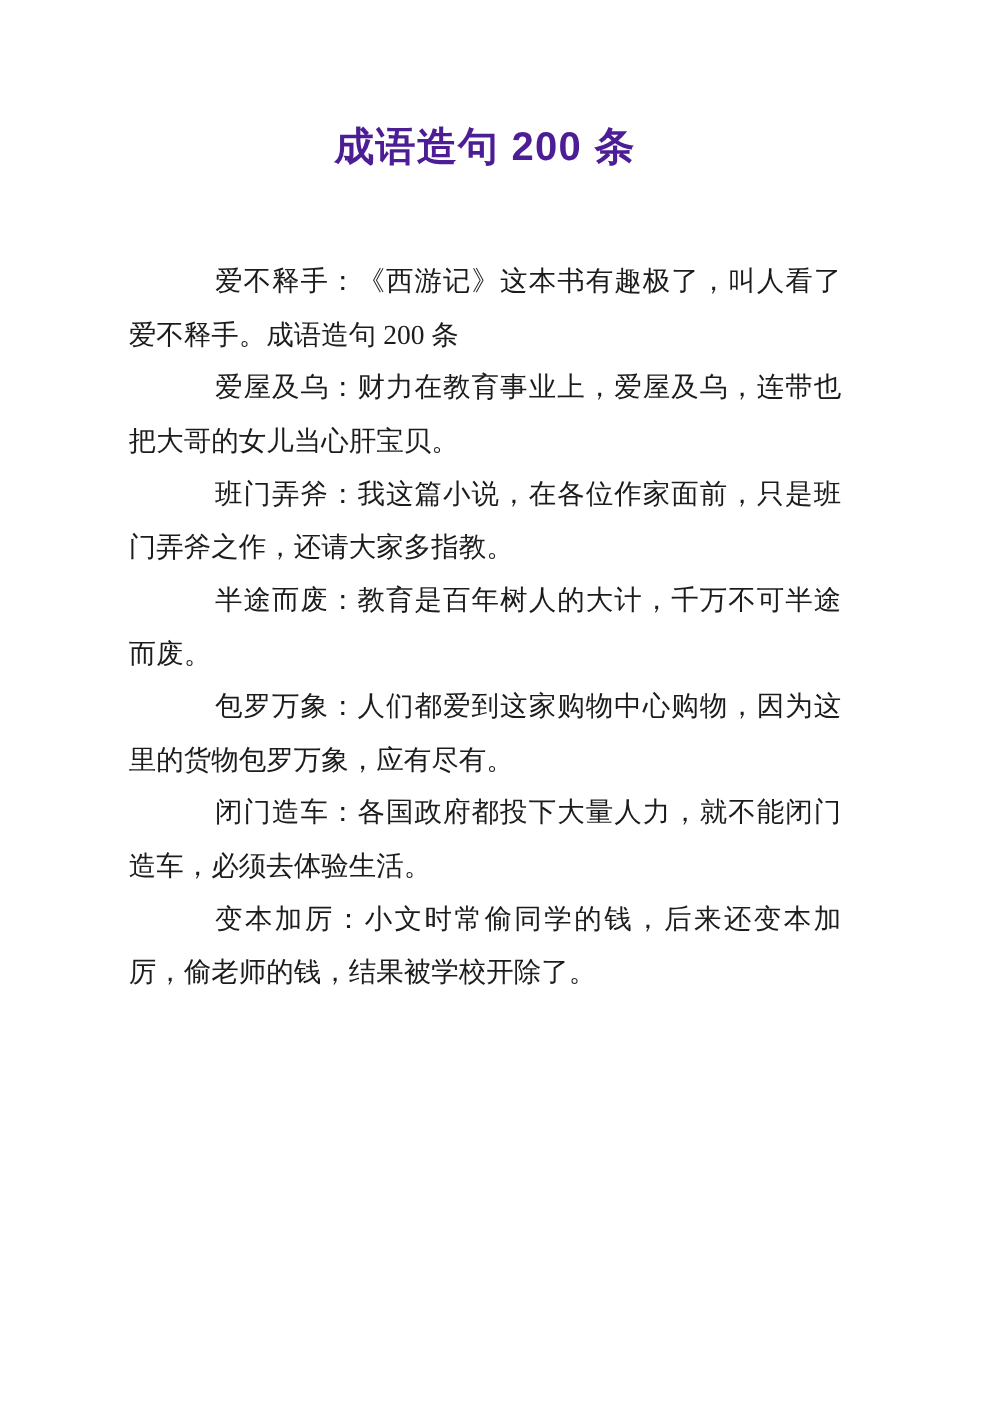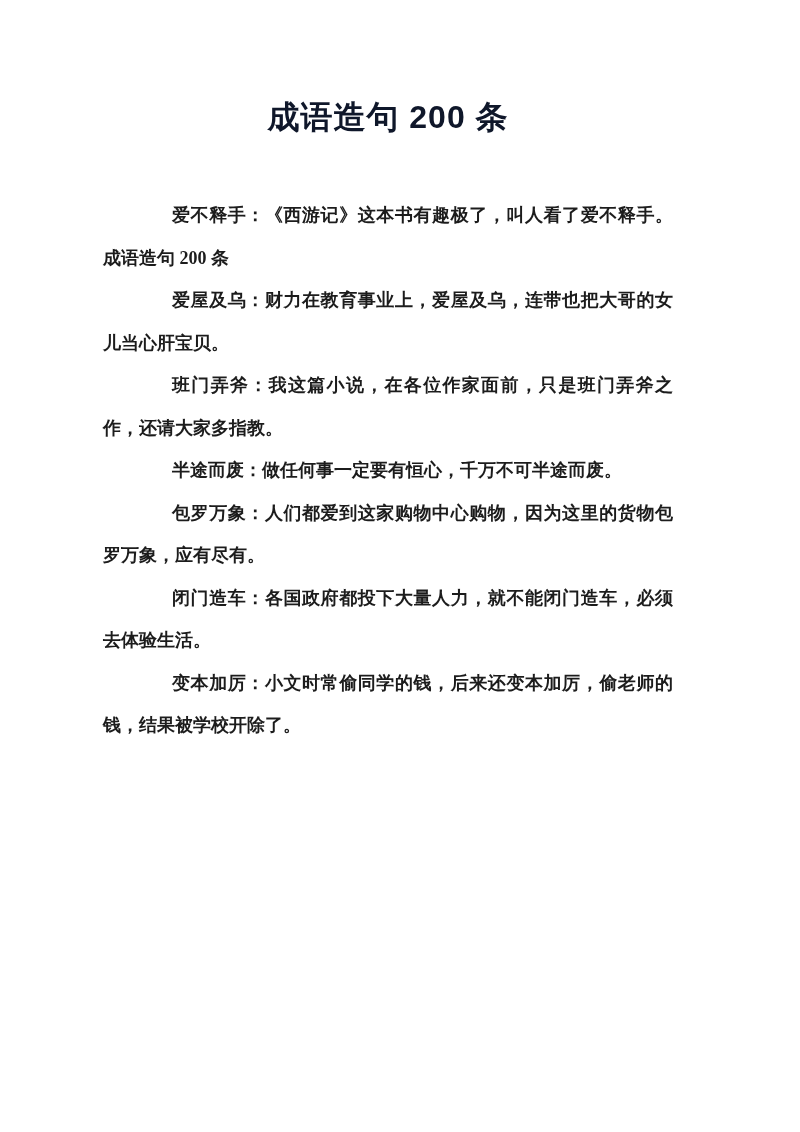--- a/index.html
+++ b/index.html
@@ -19,47 +19,46 @@
     position: absolute;
     top: 94px;
     left: 103px;
     width: 570px;
     margin: 0;
     text-align: center;
     font-family: "Liberation Sans", sans-serif;
     font-weight: 700;
     font-size: 32px;
     line-height: 46px;
-    color: #0f172a;
+    color: #4c1d95;
     letter-spacing: 1px;
   }
   .doc-body {
     position: absolute;
-    top: 194px;
+    top: 204px;
     left: 103px;
     width: 570px;
-    font-size: 18px;
+    font-size: 22px;
     line-height: 42.5px;
     color: #1c1c1c;
     text-align: justify;
-    font-weight: bold;
   }
   .para {
     margin: 0;
     padding: 0;
     text-indent: 69px;
   }
 </style>
 </head>
 <body>
 
 <div class="page">
   <h1 class="doc-title">成语造句 200 条</h1>
   <div class="doc-body">
       <p class="para">爱不释手：《西游记》这本书有趣极了，叫人看了爱不释手。成语造句 200 条</p>
       <p class="para">爱屋及乌：财力在教育事业上，爱屋及乌，连带也把大哥的女儿当心肝宝贝。</p>
       <p class="para">班门弄斧：我这篇小说，在各位作家面前，只是班门弄斧之作，还请大家多指教。</p>
-      <p class="para">半途而废：做任何事一定要有恒心，千万不可半途而废。</p>
+      <p class="para">半途而废：教育是百年树人的大计，千万不可半途而废。</p>
       <p class="para">包罗万象：人们都爱到这家购物中心购物，因为这里的货物包罗万象，应有尽有。</p>
       <p class="para">闭门造车：各国政府都投下大量人力，就不能闭门造车，必须去体验生活。</p>
       <p class="para">变本加厉：小文时常偷同学的钱，后来还变本加厉，偷老师的钱，结果被学校开除了。</p>
     </div>
 </div>
 
 </body></html>

